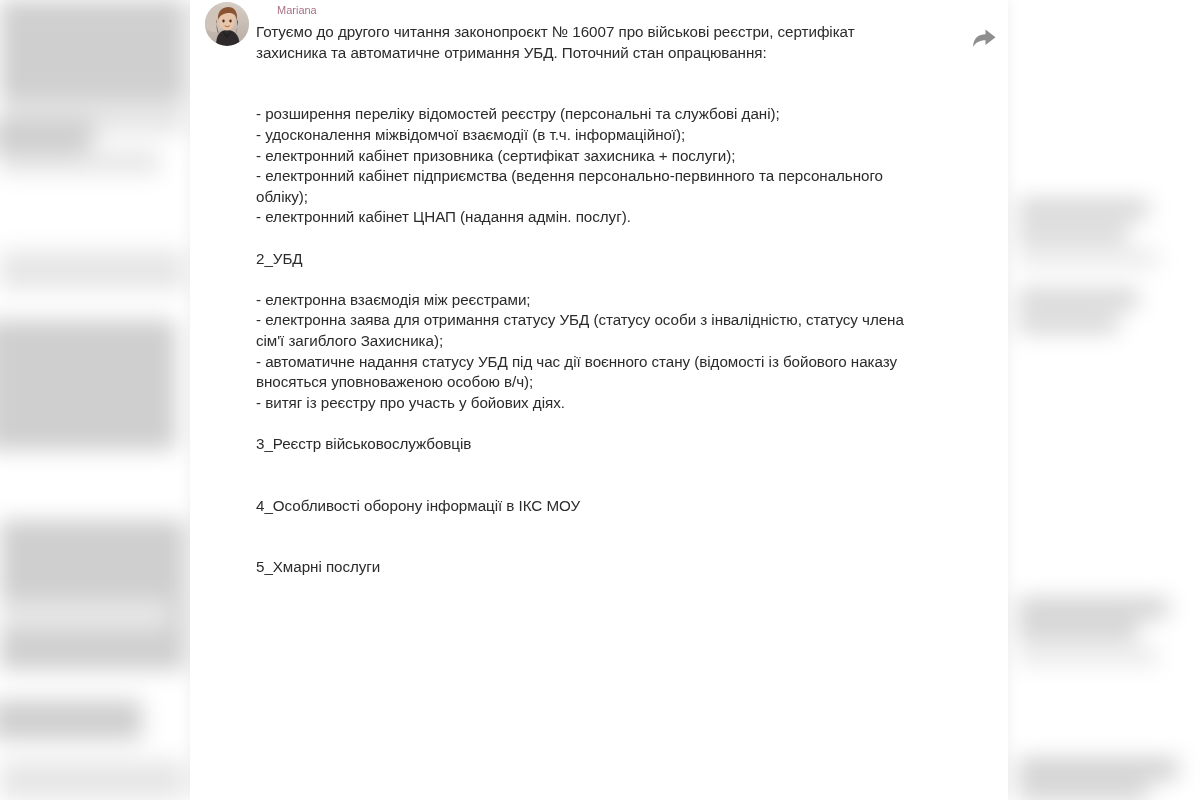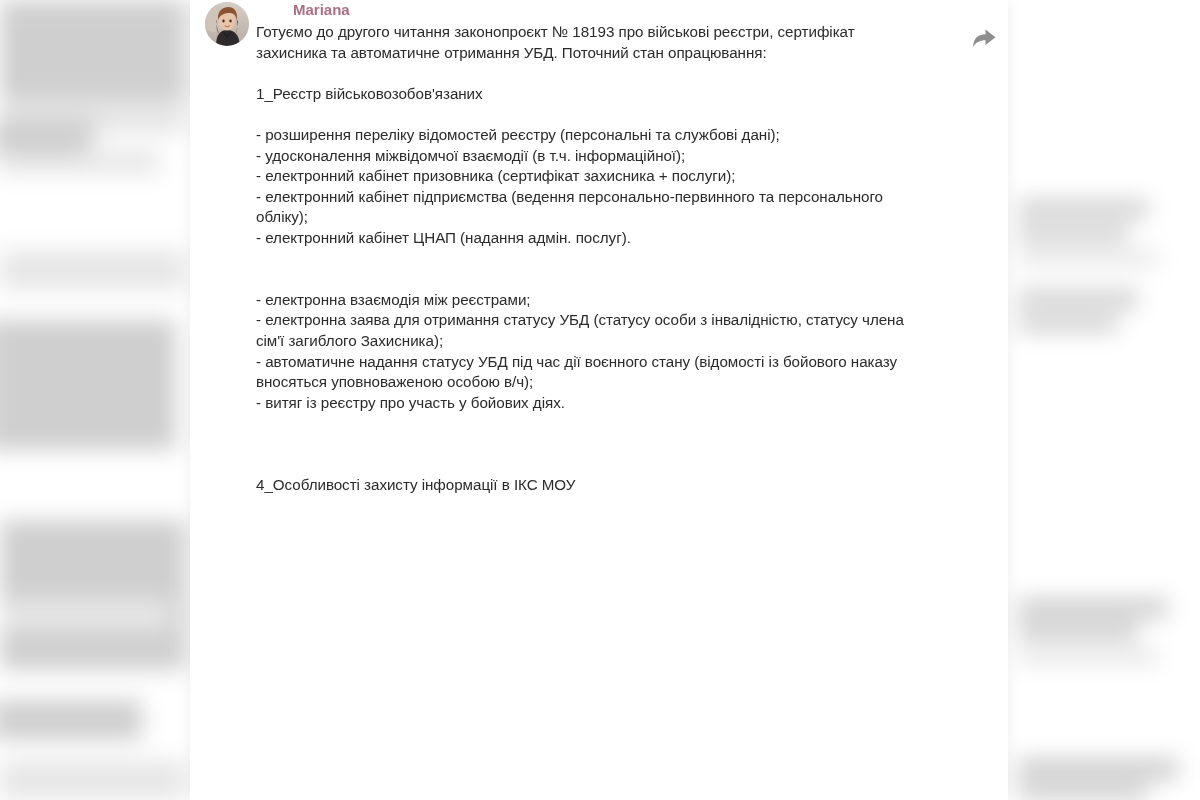--- a/index.html
+++ b/index.html
@@ -77,27 +77,26 @@
     width: 44px;
     height: 44px;
     border-radius: 50%;
     overflow: hidden;
     background: #cfc5bd;
   }
   #avatar svg { display: block; }
 
   #author-name {
     position: absolute;
-    left: 88px;
+    left: 72px;
     top: 1px;
-    font-size: 15px;
+    font-size: 11px;
     line-height: 18px;
     color: #a96f86;
     font-family: "Liberation Sans", sans-serif;
-    font-weight: bold;
   }
 
   #share-button {
     position: absolute;
     left: 762px;
     top: 24px;
     width: 34px;
     height: 30px;
     cursor: pointer;
   }
@@ -189,23 +188,23 @@
 
       <div id="author-name">Mariana</div>
 
       <div id="share-button" title="share">
         <svg width="34" height="30" viewBox="0 0 34 30" aria-hidden="true">
           <path d="M6 23 C6.5 13.5 12 10.5 18.5 10.3 L18.5 5.5 L28.5 13.2 L18.5 20.9 L18.5 16.2 C12.8 16.2 8.7 18.3 6 23 Z" fill="#8e8e8e"></path>
         </svg>
       </div>
     </div>
 
-    <div id="post-body"><div class="para">Готуємо до другого читання законопроєкт № 18193 про військові реєстри, сертифікат захисника та автоматичне отримання УБД. Поточний стан опрацювання:</div><div class="spacer"></div><div class="para">1_Реєстр військовозобов'язаних</div><div class="spacer"></div><div class="para">- розширення переліку відомостей реєстру (персональні та службові дані);
+    <div id="post-body"><div class="para">Готуємо до другого читання законопроєкт № 16007 про військові реєстри, сертифікат захисника та автоматичне отримання УБД. Поточний стан опрацювання:</div><div class="spacer"></div><div class="spacer"></div><div class="para">- розширення переліку відомостей реєстру (персональні та службові дані);
 - удосконалення міжвідомчої взаємодії (в т.ч. інформаційної);
 - електронний кабінет призовника (сертифікат захисника + послуги);
 - електронний кабінет підприємства (ведення персонально-первинного та персонального обліку);
-- електронний кабінет ЦНАП (надання адмін. послуг).</div><div class="spacer"></div><div class="spacer"></div><div class="para">- електронна взаємодія між реєстрами;
+- електронний кабінет ЦНАП (надання адмін. послуг).</div><div class="spacer"></div><div class="para">2_УБД</div><div class="spacer"></div><div class="para">- електронна взаємодія між реєстрами;
 - електронна заява для отримання статусу УБД (статусу особи з інвалідністю, статусу члена сім'ї загиблого Захисника);
 - автоматичне надання статусу УБД під час дії воєнного стану (відомості із бойового наказу вносяться уповноваженою особою в/ч);
-- витяг із реєстру про участь у бойових діях.</div><div class="spacer"></div><div class="spacer"></div><div class="spacer"></div><div class="para">4_Особливості захисту інформації в ІКС МОУ</div><div class="spacer"></div><div class="spacer"></div><div class="spacer"></div></div>
+- витяг із реєстру про участь у бойових діях.</div><div class="spacer"></div><div class="para">3_Реєстр військовослужбовців</div><div class="spacer"></div><div class="spacer"></div><div class="para">4_Особливості оборону інформації в ІКС МОУ</div><div class="spacer"></div><div class="spacer"></div><div class="para">5_Хмарні послуги</div><div class="spacer"></div></div>
 
   </div>
 </div>
 
 </body></html>

